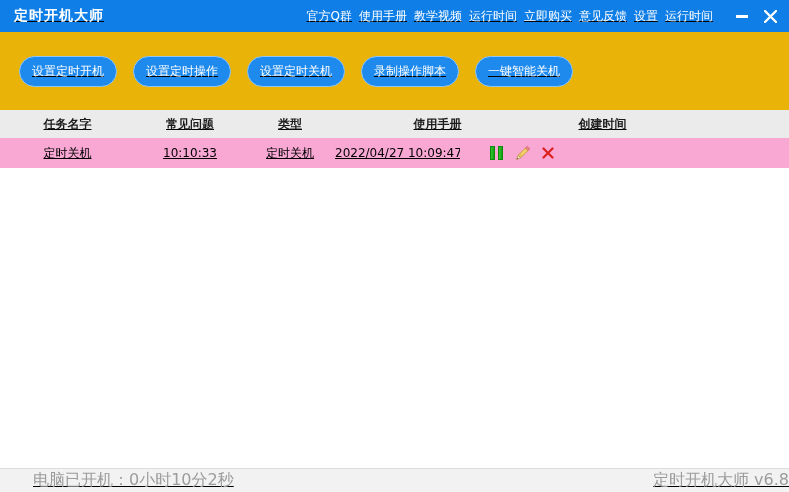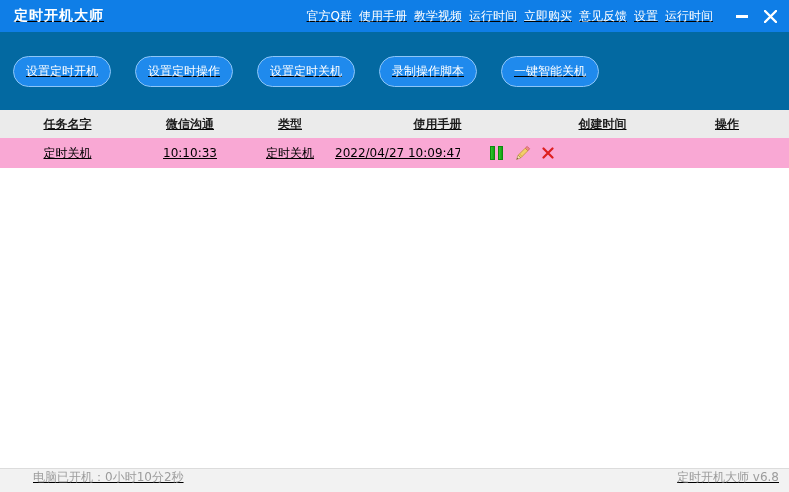--- a/index.html
+++ b/index.html
@@ -42,24 +42,24 @@
   }
   .win-btn {
     width: 14px; height: 14px;
     display: flex; align-items: center; justify-content: center;
     cursor: pointer;
   }
   .min-glyph { width: 12px; height: 3px; background: #ffffff; }
 
   .toolbar {
     height: 78px; flex: 0 0 78px;
-    background: #0369a1;
-    display: flex; align-items: center;
-    padding-left: 13px;
-    gap: 24px;
+    background: #eab308;
+    display: flex; align-items: center;
+    padding-left: 19px;
+    gap: 16px;
   }
   .tool-btn {
     height: 31px;
     padding: 0 12px;
     min-width: 94px;
     border-radius: 16px;
     background: #1f8aed;
     border: 1px solid #8ec6f7;
     color: #ffffff;
     font-size: 12px;
@@ -102,26 +102,26 @@
     border: 1px solid #0d8a0d;
   }
 
   .content-spacer { flex: 1 1 auto; background: #ffffff; }
 
   
   .statusbar {
     height: 24px; flex: 0 0 24px;
     background: #f2f2f2;
     border-top: 1px solid #dcdcdc;
-    display: flex; align-items: flex-start;
+    display: flex; align-items: center;
     color: #9c9c9c;
-    font-size: 12px;
+    font-size: 16px;
   }
   .status-left  { margin-left: 33px; }
-  .status-right { margin-left: auto; margin-right: 10px; }
+  .status-right { margin-left: auto; margin-right: 0; }
 </style>
 </head>
 <body>
 
 <div class="window">
 
   <div class="titlebar">
     <span class="app-title">定时开机大师</span>
     <nav class="menu">
       <span class="menu-item">官方Q群</span>
@@ -148,25 +148,24 @@
   <div class="toolbar">
     <button class="tool-btn">设置定时开机</button>
     <button class="tool-btn">设置定时操作</button>
     <button class="tool-btn">设置定时关机</button>
     <button class="tool-btn">录制操作脚本</button>
     <button class="tool-btn">一键智能关机</button>
   </div>
 
   <div class="table-header">
     <div class="cell c1">任务名字</div>
-    <div class="cell c2">微信沟通</div>
+    <div class="cell c2">常见问题</div>
     <div class="cell c3">类型</div>
     <div class="cell c4">使用手册</div>
     <div class="cell c5">创建时间</div>
-    <div class="cell c6">操作</div>
   </div>
 
   <div class="table-row">
     <div class="cell c1">定时关机</div>
     <div class="cell c2">10:10:33</div>
     <div class="cell c3">定时关机</div>
     <div class="cell c5">2022/04/27 10:09:47</div>
     <div class="cell c6 actions">
       <span class="action-icon">
         <span class="pause-glyph">

